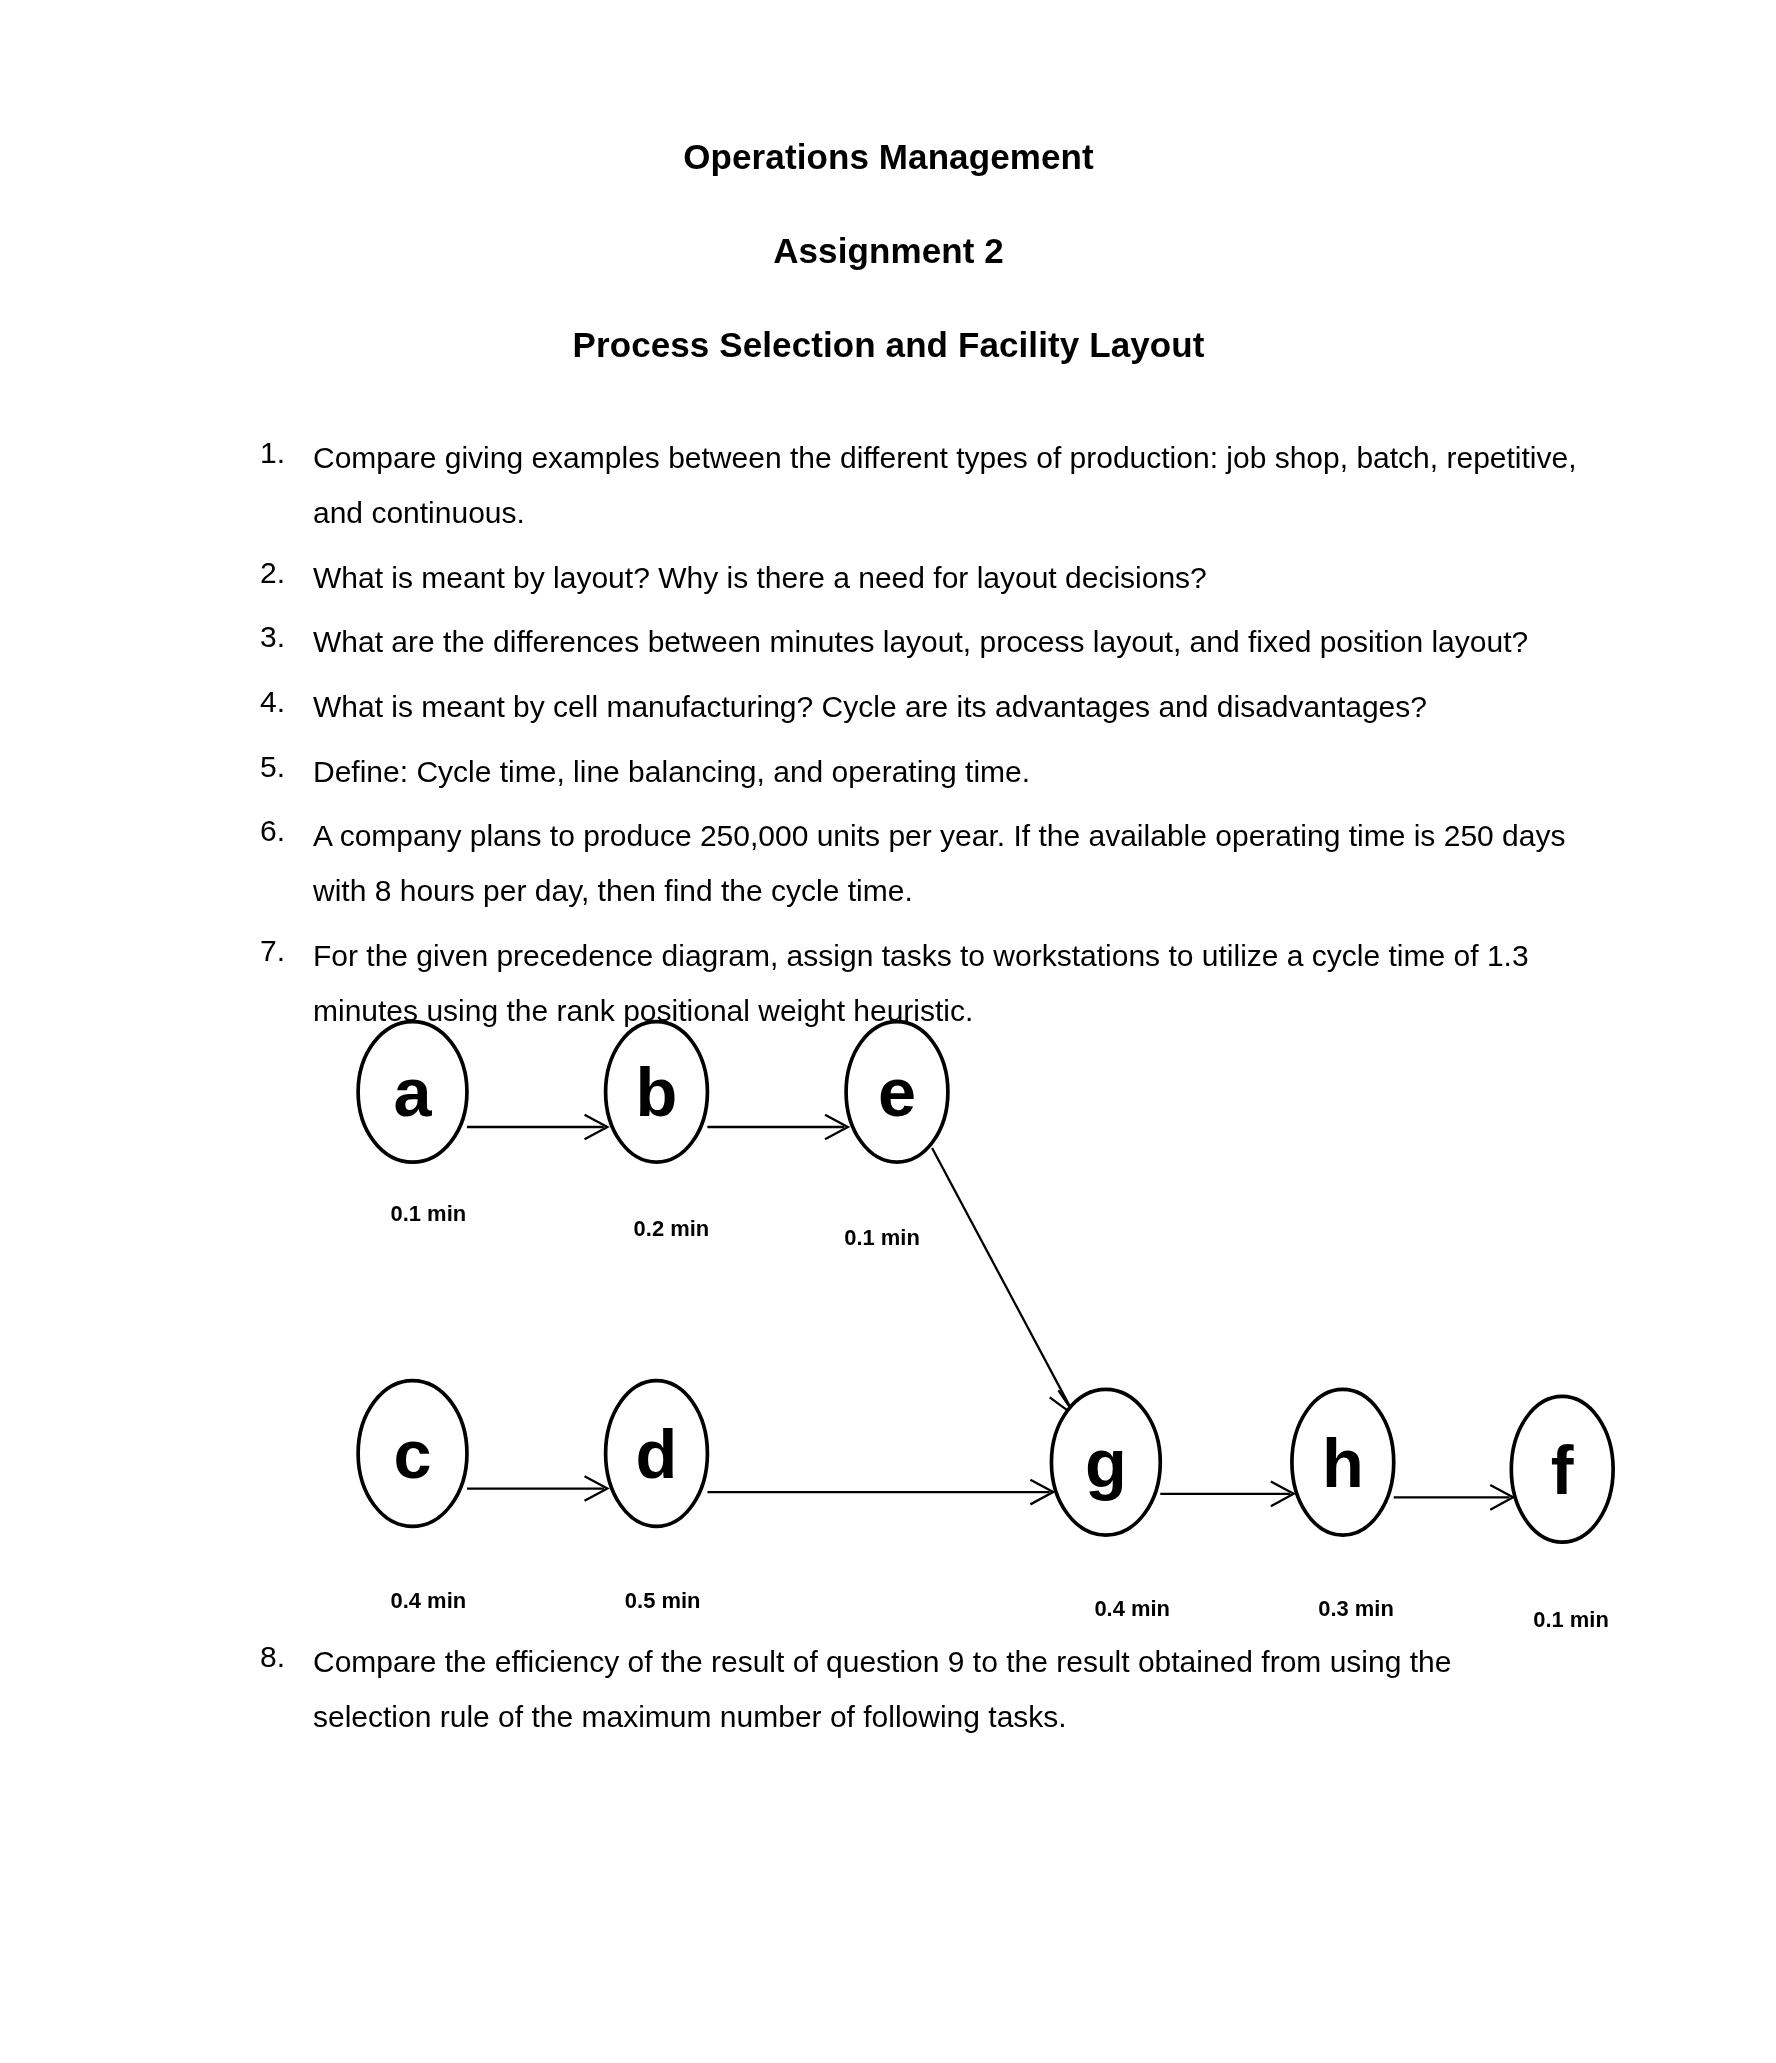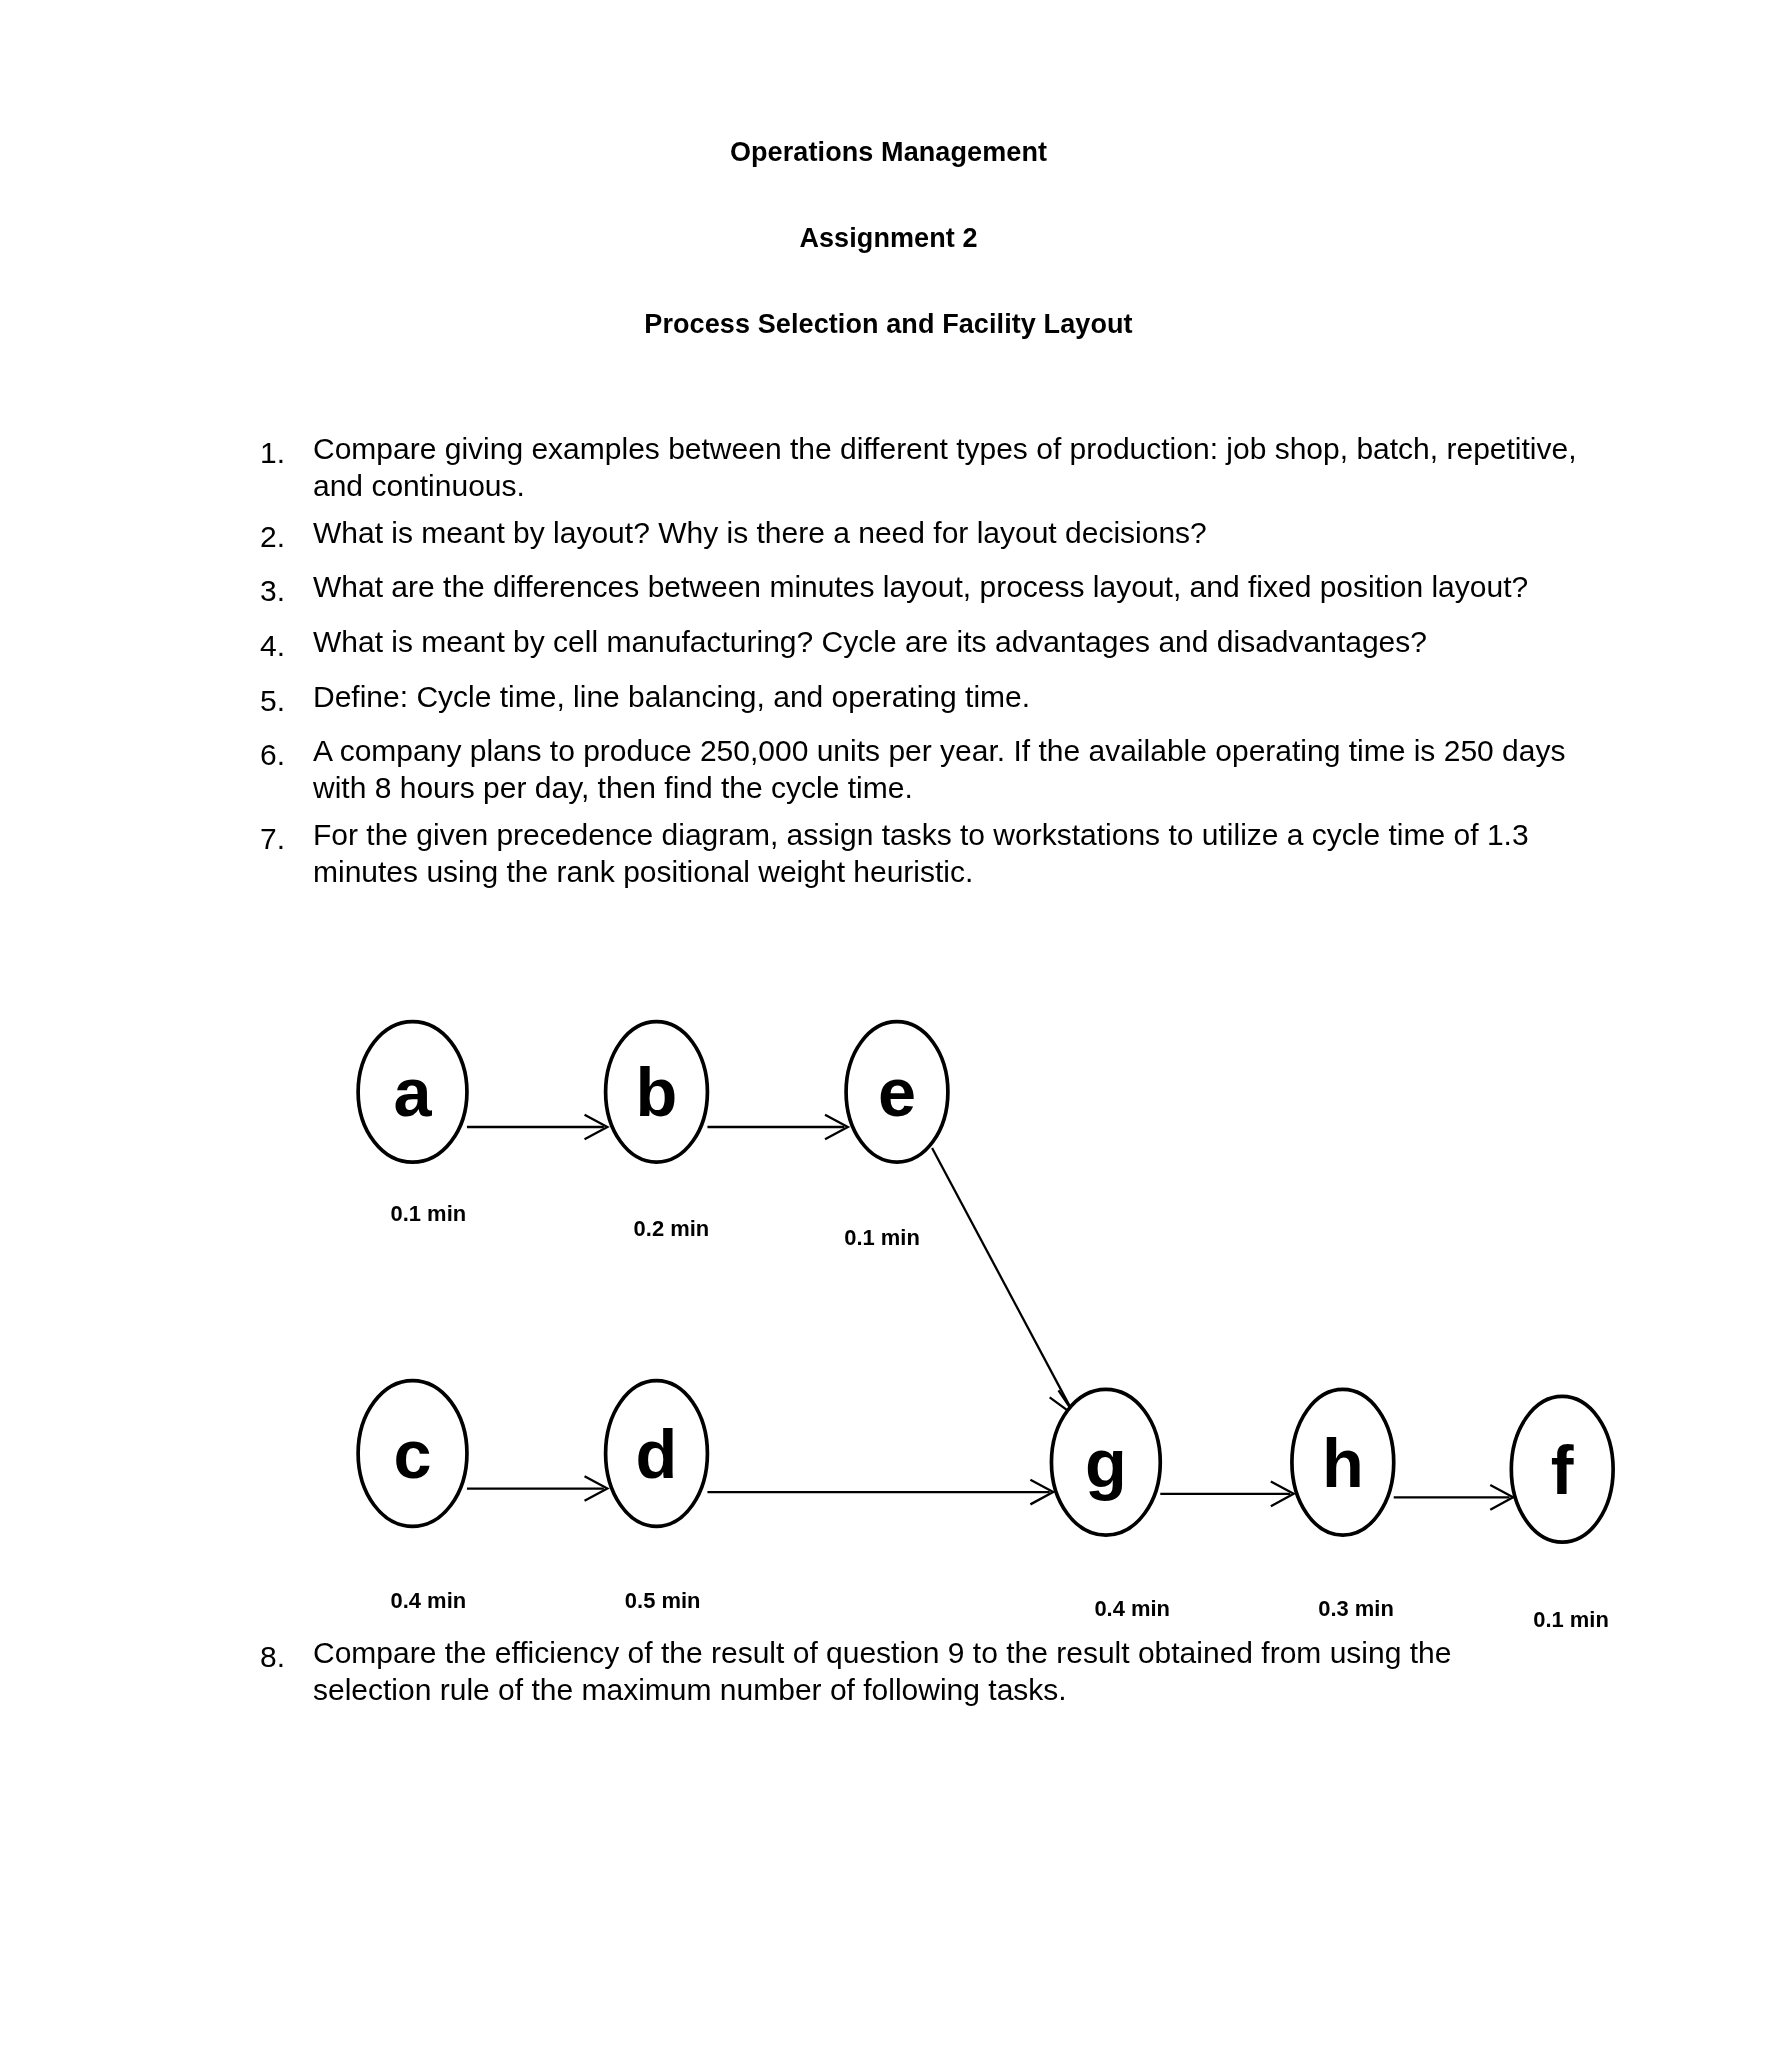--- a/index.html
+++ b/index.html
@@ -19,21 +19,21 @@
 
   
   .headings {
     position: absolute;
     left: 0;
     top: 139px;
     width: 1777px;
     text-align: center;
   }
   .heading {
-    font-size: 27px;
+    font-size: 35px;
     font-weight: bold;
     letter-spacing: 0.1px;
     line-height: 1.0;
   }
   .heading.h1 { margin-bottom: 59px; }
   .heading.h2 { margin-bottom: 59px; text-align: center; }
   .heading.h3 { margin-bottom: 0; }
 
   
   .qlist {
@@ -50,21 +50,21 @@
     margin-bottom: 9.7px;
   }
   .qnum {
     flex: 0 0 53px;
     font-size: 30px;
     line-height: 45px;
   }
   .qtext {
     flex: 1 1 auto;
     font-size: 30px;
-    line-height: 37px;
+    line-height: 55px;
     max-width: 1264px;
   }
 
   
   .diagram {
     position: absolute;
     left: 307px;
     top: 962px;
     width: 1273px;
     height: 667px;

